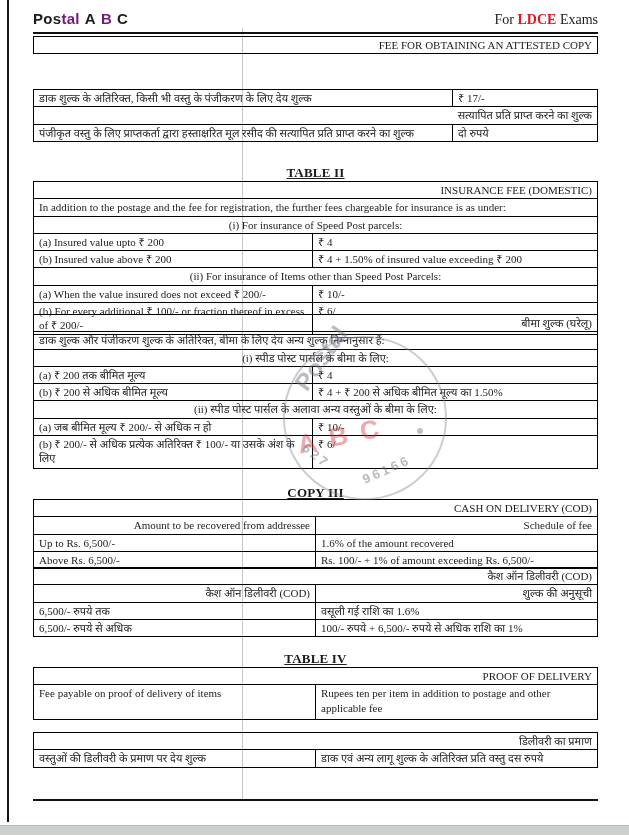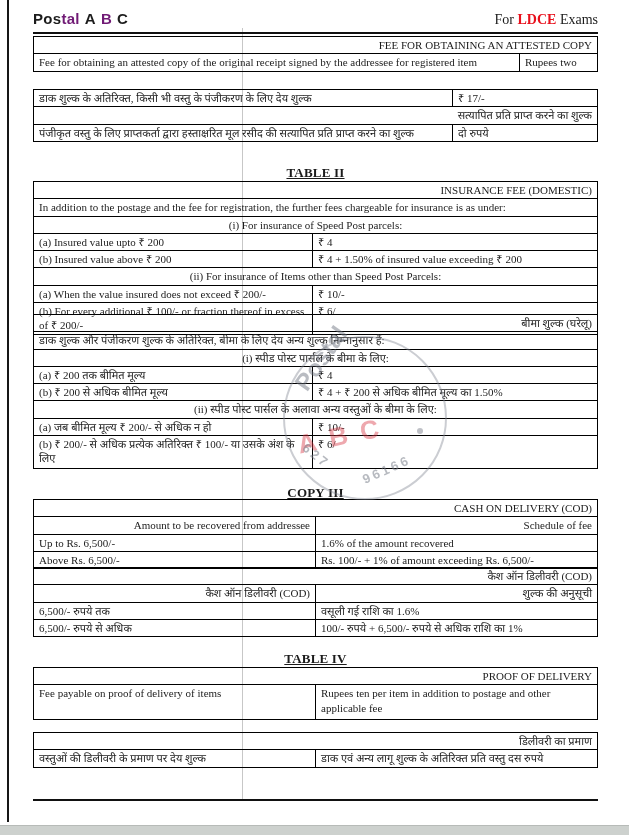--- a/index.html
+++ b/index.html
@@ -62,24 +62,20 @@
 
   <table class="tbl" style="top:36px">
     <colgroup>
         <col style="width:486px">
         <col>
       </colgroup>
     <tbody>
         <tr>
           <td colspan="2" class="th">FEE FOR OBTAINING AN ATTESTED COPY</td>
         </tr>
-    <tr>
-      <td>Fee for obtaining an attested copy of the original receipt signed by the addressee for registered item</td>
-      <td>Rupees two</td>
-    </tr>
   </tbody>
     </table>
 
   <table class="tbl" style="top:89px">
     <colgroup>
         <col style="width:419px">
         <col>
       </colgroup>
     <tbody>
     <tr>

